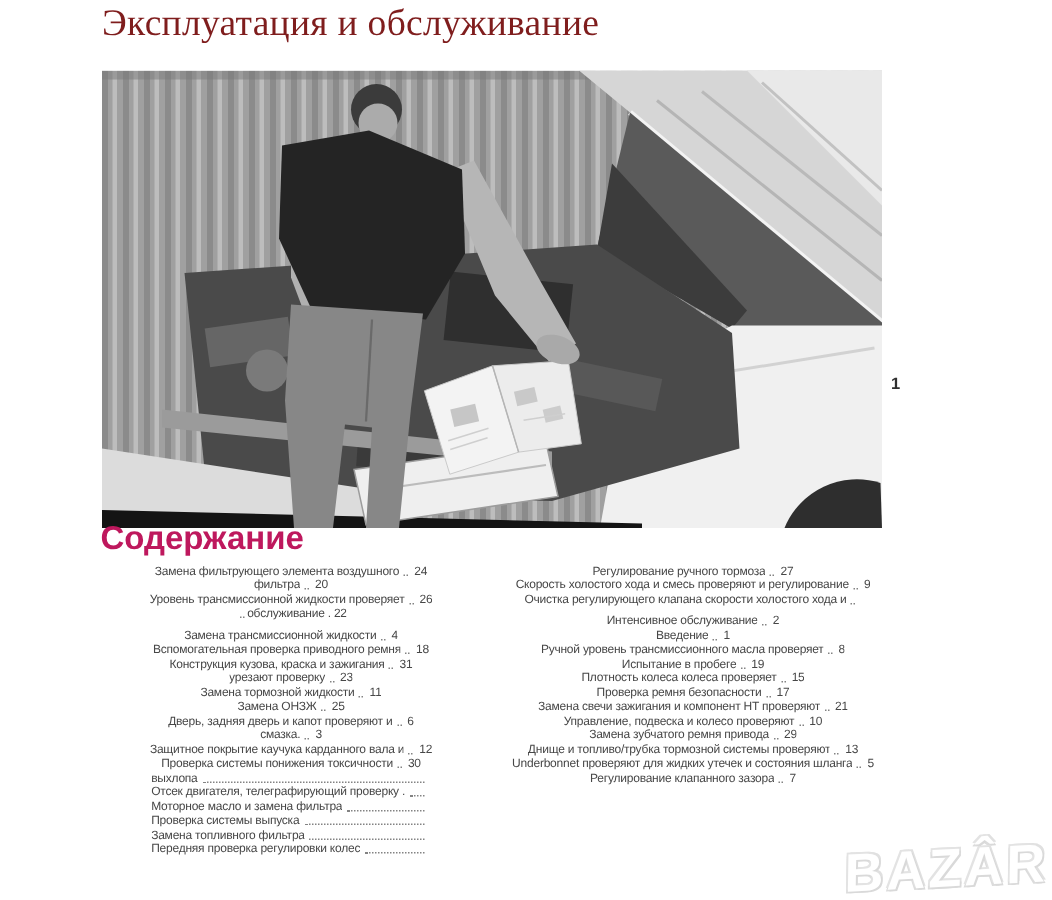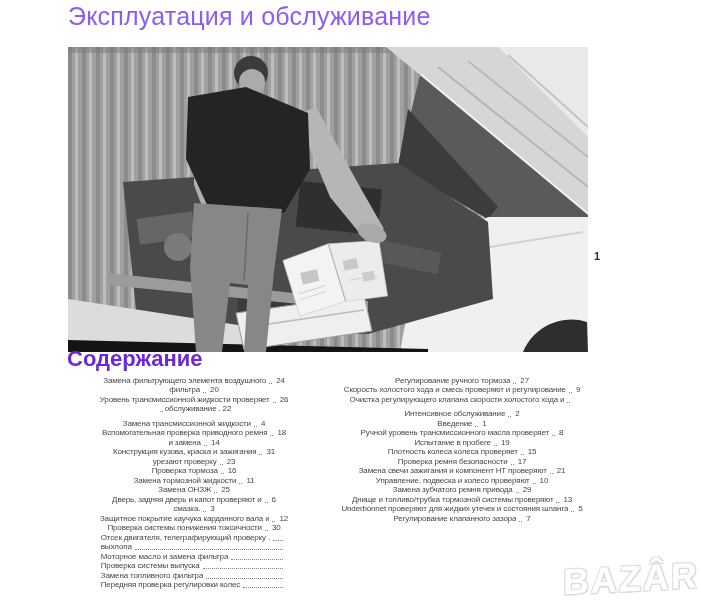--- a/index.html
+++ b/index.html
@@ -2,33 +2,33 @@
 <html><head>
 <meta charset="utf-8">
 <style>
   html,body{margin:0;padding:0;}
   body{
     width:701px;height:600px;background:#ffffff;position:relative;overflow:hidden;
     font-family:"Liberation Sans", sans-serif;
   }
   .title{
     position:absolute;left:68px;top:2px;margin:0;
-    font-size:25px;font-weight:400;color:#8b5cf6;letter-spacing:.2px;
+    font-size:25px;font-weight:400;color:#7f1d1d;letter-spacing:.2px;font-family:Liberation Serif, serif;
   }
   .photo{
     position:absolute;left:68px;top:47px;width:520px;height:305px;overflow:hidden;
   }
   .photo svg{display:block;}
   .chapter{
     position:absolute;left:594px;top:250px;
     font-size:11px;font-weight:bold;color:#2f2f2f;
   }
   .toc-heading{
     position:absolute;left:67px;top:346px;margin:0;
-    font-size:22px;font-weight:bold;color:#6d28d9;
+    font-size:22px;font-weight:bold;color:#be185d;
   }
   .toc{
     position:absolute;left:68px;top:375px;display:flex;gap:18px;
   }
   .col{display:flex;flex-direction:column;align-items:center;}
   .col.left{width:252px;}
   .col.right{width:248px;}
   .row{
     display:flex;align-items:flex-end;height:9.5px;overflow:hidden;
     font-size:8px;line-height:9px;color:#474747;letter-spacing:-0.15px;
@@ -182,44 +182,32 @@
           <span class="m"></span>
           <span class="n">4</span>
         </div>
         <div class="row">
           <span class="t">Вспомогательная проверка приводного ремня</span>
           <span class="dots"></span>
           <span class="m"></span>
           <span class="n">18</span>
         </div>
         <div class="row">
-          <span class="t">и замена</span>
-          <span class="dots"></span>
-          <span class="m"></span>
-          <span class="n">14</span>
-        </div>
-        <div class="row">
           <span class="t">Конструкция кузова, краска и зажигания</span>
           <span class="dots"></span>
           <span class="m"></span>
           <span class="n">31</span>
         </div>
         <div class="row">
           <span class="t">урезают проверку</span>
           <span class="dots"></span>
           <span class="m"></span>
           <span class="n">23</span>
         </div>
         <div class="row">
-          <span class="t">Проверка тормоза</span>
-          <span class="dots"></span>
-          <span class="m"></span>
-          <span class="n">16</span>
-        </div>
-        <div class="row">
           <span class="t">Замена тормозной жидкости</span>
           <span class="dots"></span>
           <span class="m"></span>
           <span class="n">11</span>
         </div>
         <div class="row">
           <span class="t">Замена ОНЗЖ</span>
           <span class="dots"></span>
           <span class="m"></span>
           <span class="n">25</span>
@@ -242,27 +230,27 @@
           <span class="m"></span>
           <span class="n">12</span>
         </div>
         <div class="row">
           <span class="t">Проверка системы понижения токсичности</span>
           <span class="dots"></span>
           <span class="m"></span>
           <span class="n">30</span>
         </div>
         <div class="row w">
+          <span class="t">выхлопа</span>
+          <span class="dots"></span>
+          <span class="m"></span>
+          <span class="n"></span>
+        </div>
+        <div class="row w">
           <span class="t">Отсек двигателя, телеграфирующий проверку .</span>
-          <span class="dots"></span>
-          <span class="m"></span>
-          <span class="n"></span>
-        </div>
-        <div class="row w">
-          <span class="t">выхлопа</span>
           <span class="dots"></span>
           <span class="m"></span>
           <span class="n"></span>
         </div>
         <div class="row w">
           <span class="t">Моторное масло и замена фильтра</span>
           <span class="dots"></span>
           <span class="m"></span>
           <span class="n"></span>
         </div>

